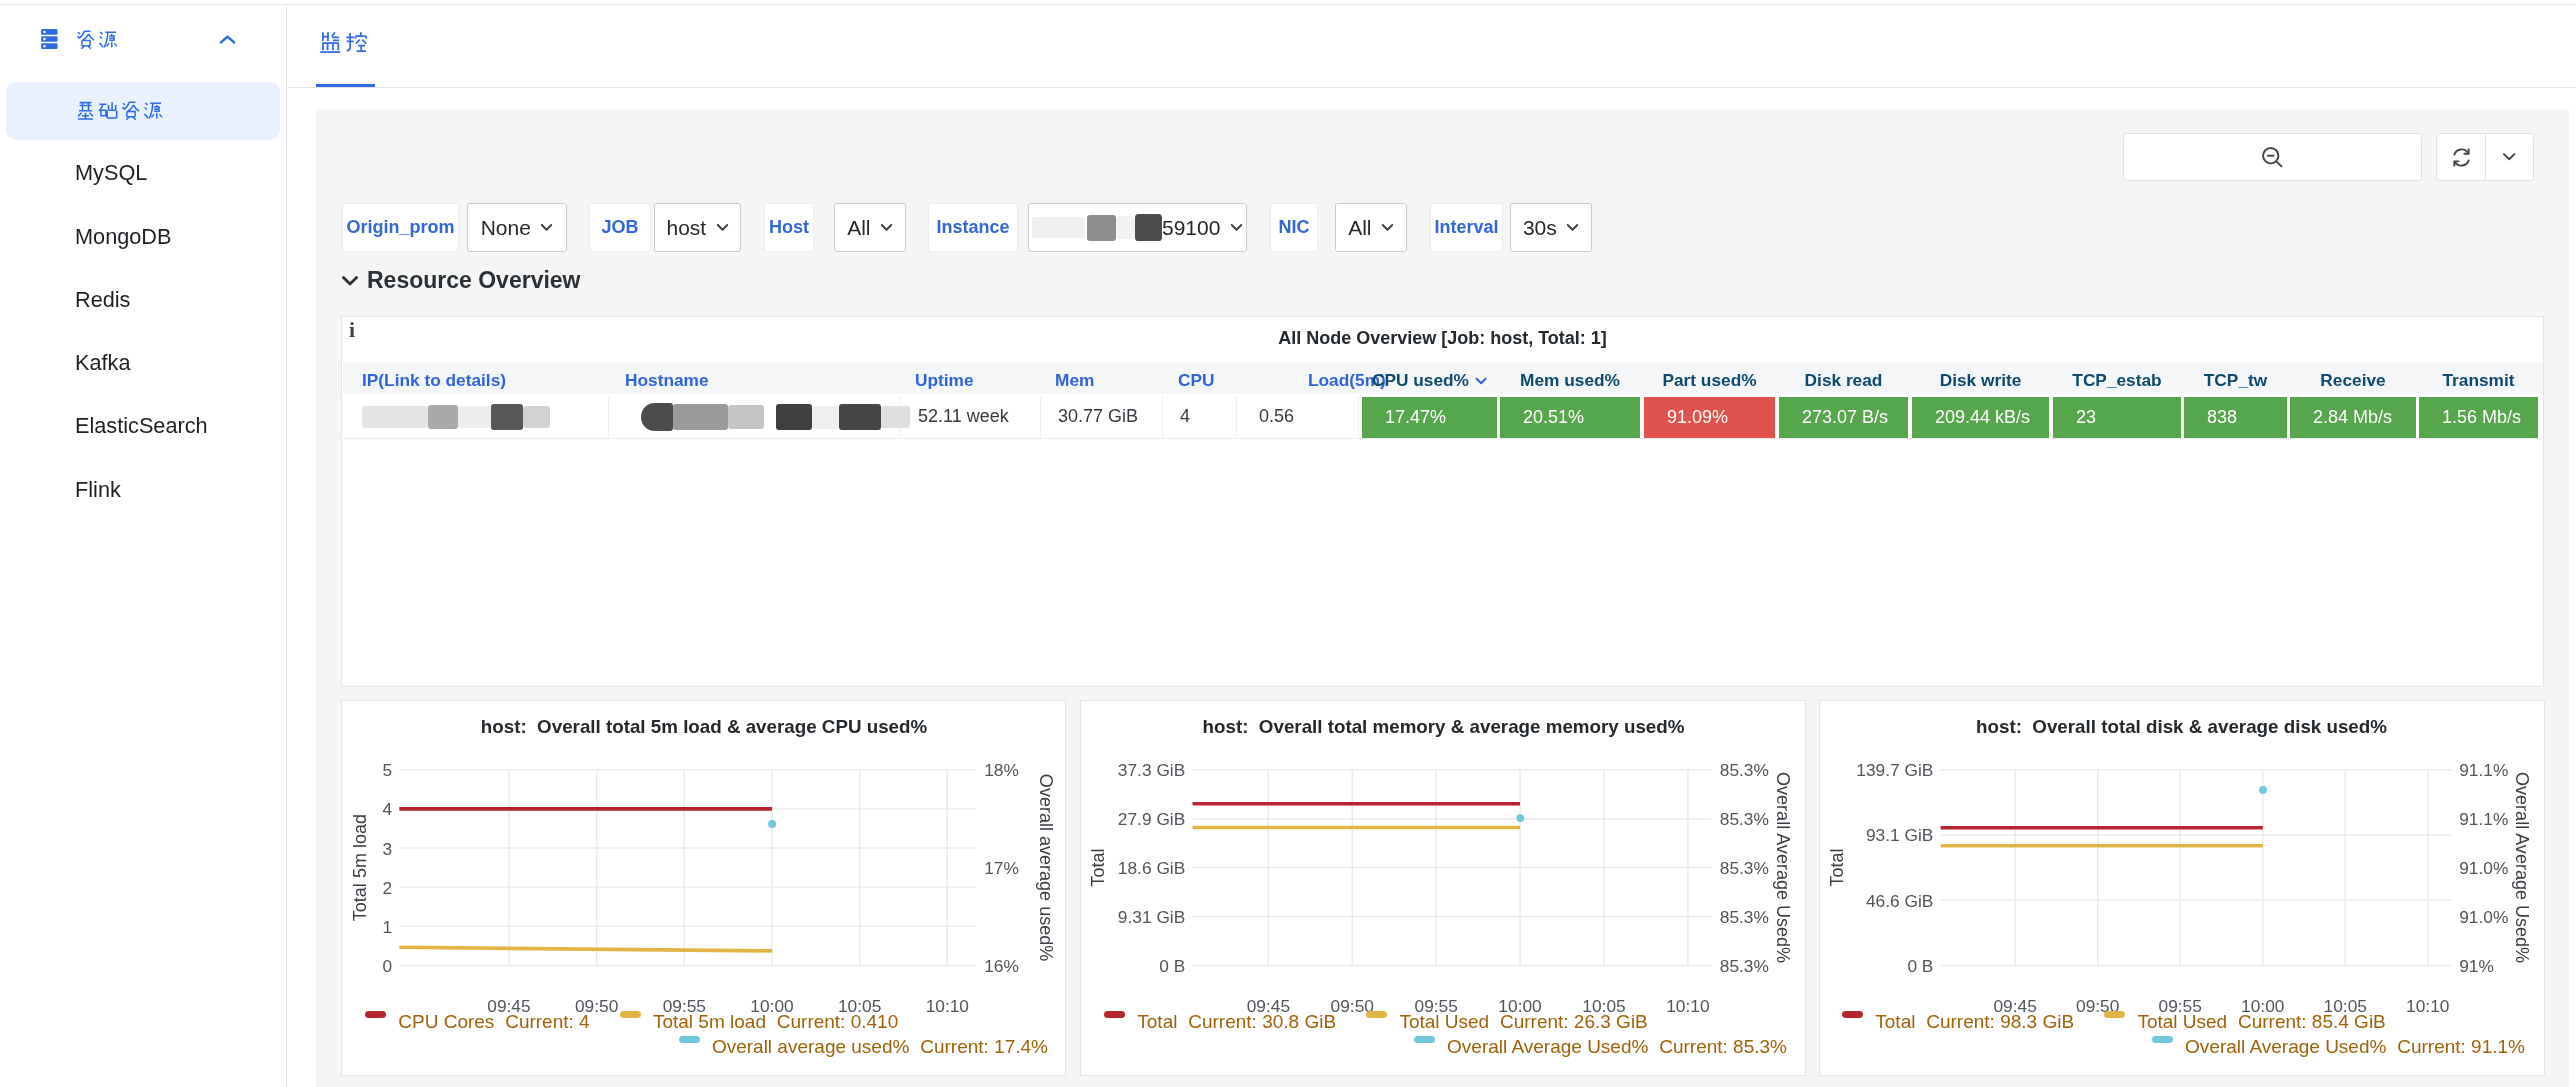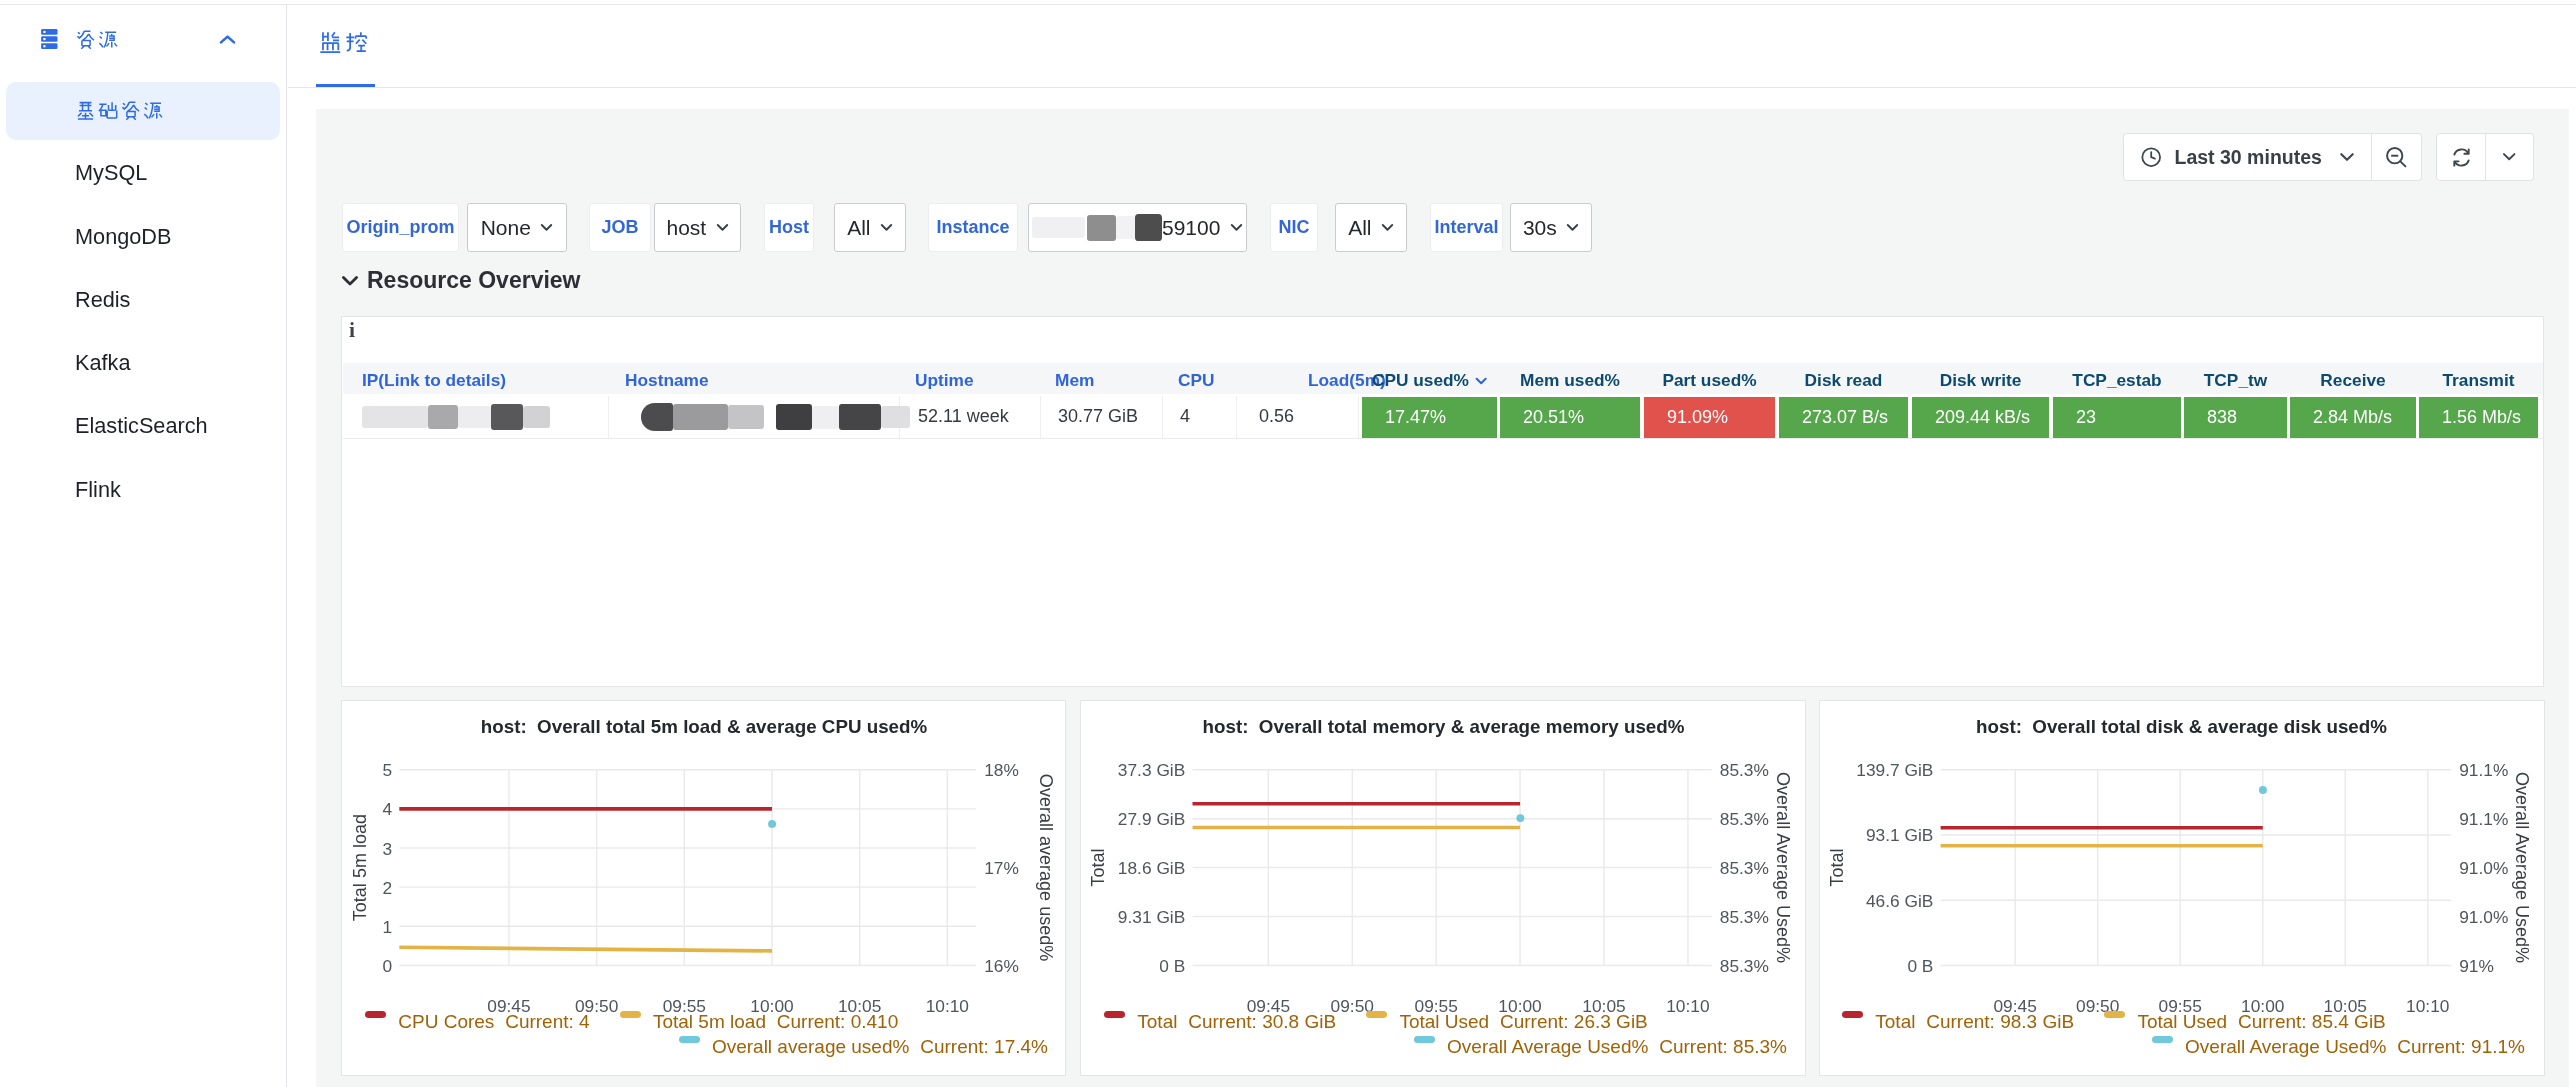--- a/index.html
+++ b/index.html
@@ -76,30 +76,20 @@
         <path d="M6.5 3v11.5M13 3v11.5M6.5 8.5h6.5M22 3l-4 5.5M18.5 9.5h9M19.5 13.5h8M5.5 17h21.5M6.5 17.5v9M26.5 17.5v9M12.5 17.5v9M19.5 17.5v9M3 29h26"></path>
       </svg>
       <svg viewBox="0 0 32 32">
         <path d="M8 4v19c0 3-1.5 4-4.5 4M3 9.5h10M3.5 15h9M22 3v4.5M15 8h14M15 8v3.5M29 8v3.5M20.5 12.5l-5 5.5M24 12.5l5 5.5M18.5 20.5h9M22.5 20.5v7M16.5 27.5h12"></path>
       </svg>
     </span>
 <div class="abs" style="left:316px; top:84px; width:59px; height:4.3px; background:#2e6be5;"></div>
 <div class="abs" style="left:288px; top:87px; width:2288px; height:1.4px; background:#e5e6eb;"></div>
 <div class="abs" style="left:316px; top:109px; width:2253px; height:978px; background:#f4f5f5;"></div>
 <div class="tbtn-group" style="left:2123px; top:133px; width:299px; height:48px;">
-<div class="tbtn" style="width:248px; border-right:1.4px solid #e3e4e6;">
-<svg width="22.4" height="22.4" viewBox="0 0 24 24" fill="none" stroke="#41464c" stroke-width="1.9">
-          <circle cx="12" cy="12" r="9.5"></circle>
-          <path d="M12 6.5V12l4 1.5" stroke-linecap="round"></path>
-        </svg>
-<span style="font-size:19.5px; font-weight:bold; color:#3a3f45; margin:0 17.3px 0 12.3px;">Last 30 minutes</span>
-<svg class="chev" width="16" height="10" viewBox="0 0 22 14">
-          <path d="M3 3 L11 11 L19 3" fill="none" stroke="#41464c" stroke-width="3" stroke-linecap="round" stroke-linejoin="round"></path>
-        </svg>
-      </div>
 <div class="tbtn" style="flex:1;">
 <svg width="24.5" height="24.5" viewBox="0 0 24 24" fill="none" stroke="#41464c" stroke-width="1.9">
           <circle cx="10.5" cy="10.5" r="7.5"></circle>
           <path d="M16 16 L21 21" stroke-linecap="round"></path>
           <path d="M7 10.5 h7"></path>
         </svg>
       </div>
     </div>
 <div class="tbtn-group" style="left:2436px; top:133px; width:98px; height:48px;">
 <div class="tbtn" style="width:49px; border-right:1.4px solid #e3e4e6;">
@@ -145,20 +135,21 @@
       <span>59100</span>
       <svg class="chev" width="13" height="8.7" viewBox="0 0 22 14">
         <path d="M3 3 L11 11 L19 3" fill="none" stroke="#3a3f45" stroke-width="3.2" stroke-linecap="round" stroke-linejoin="round"></path>
       </svg>
     </div>
 <div class="abs" style="left:341px; top:267px; color:#2c3036; font-size:23px; font-weight:bold; display:flex; align-items:center;"><svg width="18" height="11.6" viewBox="0 0 22 14" style="margin-right:8px;">
         <path d="M3 3 L11 11 L19 3" fill="none" stroke="#2c3036" stroke-width="3.4" stroke-linecap="round" stroke-linejoin="round"></path>
       </svg>Resource Overview</div>
 <div class="panel" style="left:341px; top:316px; width:2203px; height:371px;"></div>
 <div class="abs" style="left:349px; top:318px; font-size:21.7px; font-weight:bold; color:#3f444b; font-family:'Liberation Serif',serif;">i</div>
+<div class="abs" style="left:341px; top:328px; width:2203px; text-align:center; font-size:18px; font-weight:bold; color:#24292e;">All Node Overview [Job: host, Total: 1]</div>
 <div class="abs" style="left:343px; top:363px; width:2200px; height:31px; background:#f5f6f8;"></div>
 <div class="abs hdr" style="left:362px;">IP(Link to details)</div>
 <div class="abs hdr" style="left:625px;">Hostname</div>
 <div class="abs hdr" style="left:915px;">Uptime</div>
 <div class="abs hdr" style="left:1055px;">Mem</div>
 <div class="abs hdr" style="left:1178px;">CPU</div>
 <div class="abs hdr" style="left:1308px;">Load(5m)</div>
 <div class="abs hdrc" style="left:1362px; width:135px;">CPU used%<svg width="12.3" height="8" viewBox="0 0 22 14" style="margin-left:5.8px;">
         <path d="M3 3 L11 11 L19 3" fill="none" stroke="#3064d9" stroke-width="3.6" stroke-linecap="round" stroke-linejoin="round"></path>
       </svg></div>

